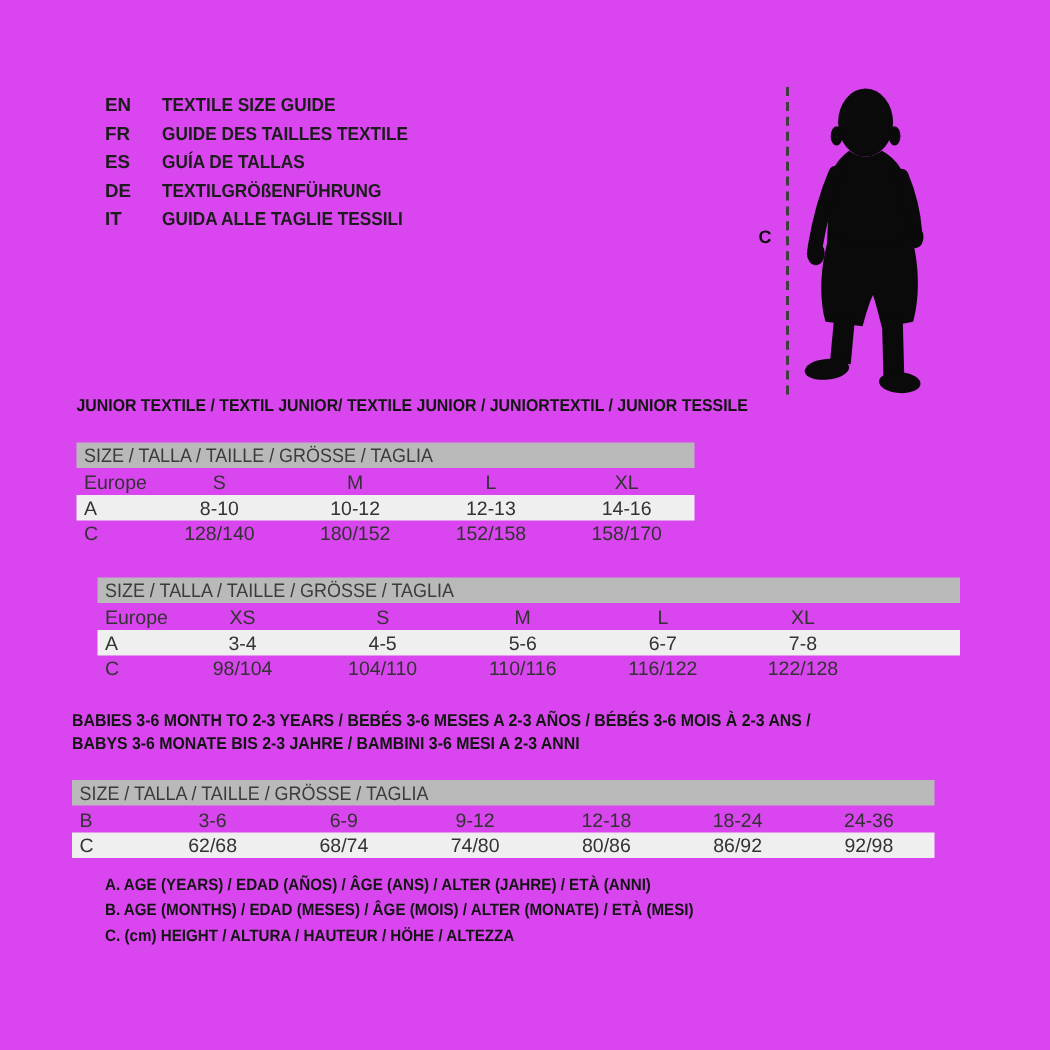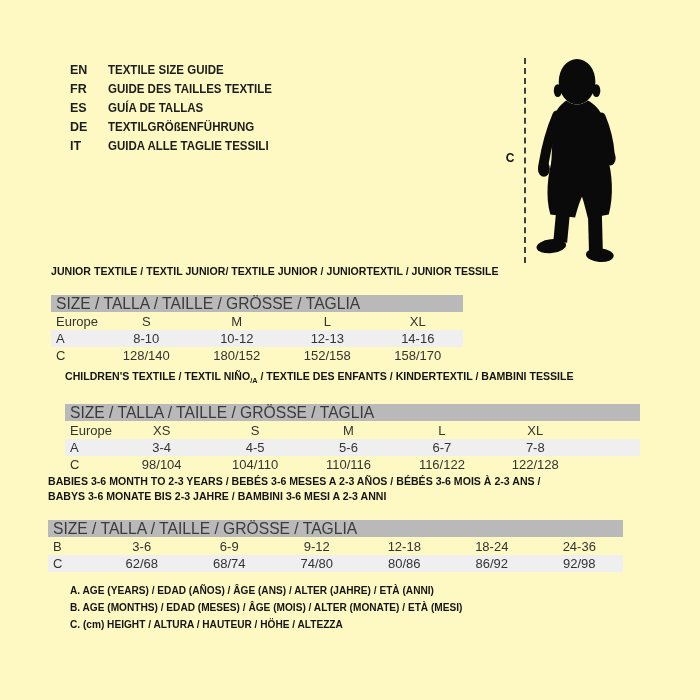--- a/index.html
+++ b/index.html
@@ -1,17 +1,17 @@
 <!DOCTYPE html>
 <html><head>
 <meta charset="utf-8">
 <style>
   html,body{margin:0;padding:0;background:#fff;}
   #canvas{
-    position:relative;width:700px;height:700px;background:#fef9c3;overflow:hidden;
+    position:relative;width:700px;height:700px;background:#d946ef;overflow:hidden;
     font-family:"Liberation Sans",sans-serif;color:#1c1c1c;
   }
   .cond{transform:scaleX(0.92);transform-origin:0 50%;display:inline-block;}
 
   
   .lang-block{position:absolute;left:70px;top:60px;}
   .lang-row{display:flex;height:19px;align-items:center;font-weight:bold;font-size:12.5px;}
   .lang-code{width:38px;flex:none;}
   .lang-text{white-space:nowrap;}
 
@@ -19,21 +19,21 @@
   .measure-line{position:absolute;left:524px;top:58px;height:205px;width:0;border-left:2px dashed #3f3f3f;}
   .height-label{position:absolute;left:499px;top:151px;width:22px;text-align:center;font-weight:bold;font-size:12px;color:#111;}
   .baby{position:absolute;left:533px;top:52px;width:100px;height:213px;}
 
   
   .size-table{position:absolute;}
   .tbl-title{font-weight:bold;font-size:11.5px;line-height:15px;margin-bottom:10px;white-space:nowrap;color:#141414;}
   .tbl-title .sub{font-size:8px;vertical-align:sub;}
   .tbl-title2{margin-bottom:6px;}
   .tbl-title2 div{line-height:15px;}
-  .tbl-bar{height:17px;line-height:17px;background:#b9b9b9;padding-left:5px;font-size:17px;color:#3b3b3b;margin-bottom:1px;box-sizing:border-box;margin-top:16px;}
+  .tbl-bar{height:17px;line-height:17px;background:#b9b9b9;padding-left:5px;font-size:13px;color:#3b3b3b;margin-bottom:1px;box-sizing:border-box;margin-top:16px;}
   .tbl-row{display:grid;height:17px;line-height:17px;font-size:13px;color:#333;}
   .g4{grid-template-columns:50px repeat(4,1fr);}
   .g5{grid-template-columns:50px repeat(5,1fr) 58px;}
   .g6{grid-template-columns:50px repeat(6,1fr);}
   .tbl-row .lbl{padding-left:5px;text-align:left;}
   .tbl-row .cell{text-align:center;}
   .shaded{background:#efefef;}
   .t-junior{left:51px;top:264px;width:412px;}
   .t-children{left:65px;top:369px;width:575px;}
   .t-babies{left:48px;top:474px;width:575px;}
@@ -112,21 +112,20 @@
     <div class="tbl-row g4">
       <span class="lbl">C</span>
       <span class="cell">128/140</span>
       <span class="cell">180/152</span>
       <span class="cell">152/158</span>
       <span class="cell">158/170</span>
     </div>
   </div>
 
   <div class="size-table t-children">
-    <div class="tbl-title"><span class="cond"><span>CHILDREN'S TEXTILE / TEXTIL NIÑO</span><span class="sub">/A</span><span> / TEXTILE DES ENFANTS / KINDERTEXTIL / BAMBINI TESSILE</span></span></div>
     <div class="tbl-bar"><span class="cond">SIZE / TALLA / TAILLE / GRÖSSE / TAGLIA</span></div>
     <div class="tbl-row g5">
       <span class="lbl">Europe</span>
       <span class="cell">XS</span>
       <span class="cell">S</span>
       <span class="cell">M</span>
       <span class="cell">L</span>
       <span class="cell">XL</span>
       <span></span>
     </div>

